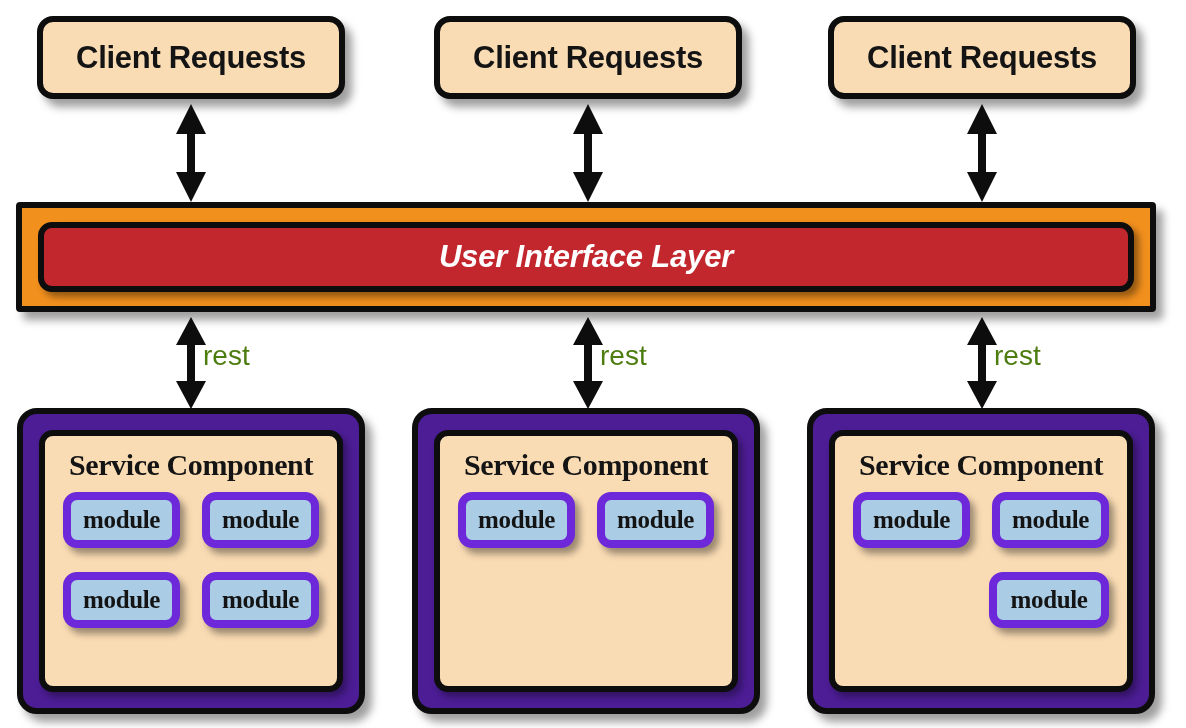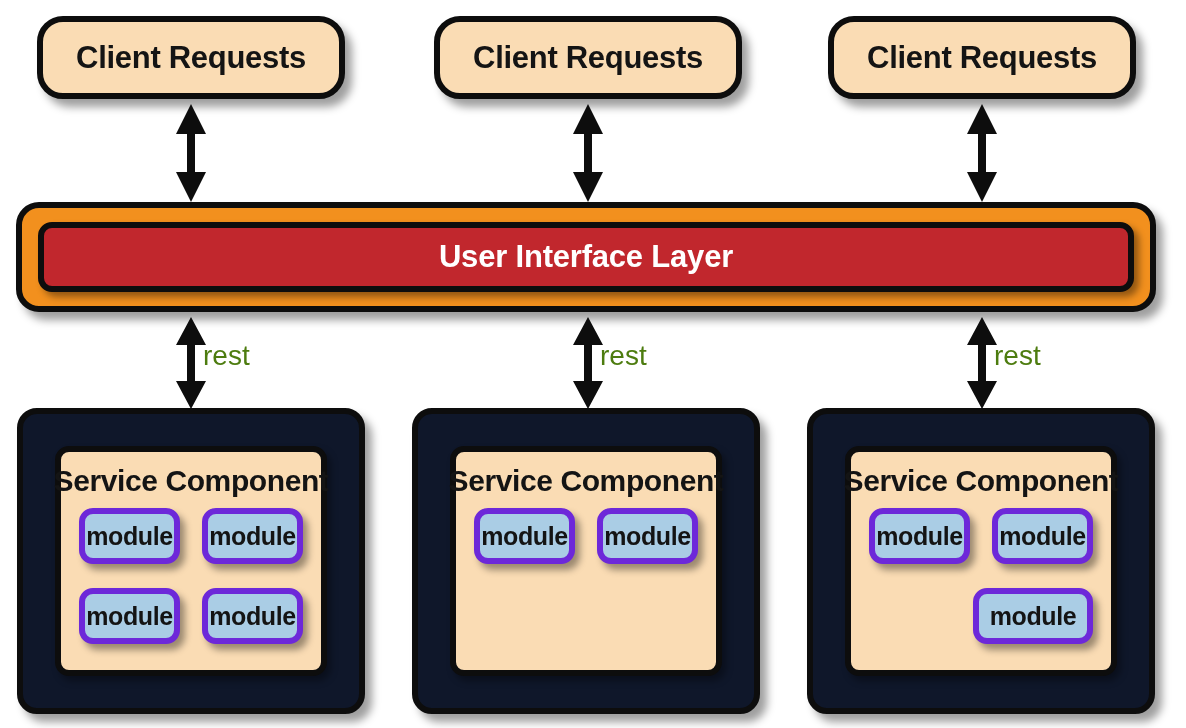--- a/index.html
+++ b/index.html
@@ -17,45 +17,46 @@
     background: #ffffff;
     overflow: hidden;
   }
 
   
   .client-box {
     position: absolute;
     box-sizing: border-box;
     background: #FADCB4;
     border: 6px solid #0d0d0d;
-    border-radius: 26px;
+    border-radius: 16px;
     box-shadow: 7px 8px 9px rgba(0,0,0,0.38);
     display: flex;
     align-items: center;
     justify-content: center;
   }
   .client-box .label {
     font-size: 31px;
     font-weight: bold;
     color: #141414;
     letter-spacing: -0.3px;
     white-space: nowrap;
   }
 
   
   #ui-layer-frame {
     position: absolute;
     box-sizing: border-box;
     background: #F2901E;
     border: 6px solid #0d0d0d;
-    border-radius: 23px;
+    border-radius: 4px;
     box-shadow: 7px 8px 9px rgba(0,0,0,0.38);
     display: flex;
     align-items: center;
     justify-content: center;
+    font-style: italic;
   }
   #ui-layer-bar {
     box-sizing: border-box;
     width: 100%;
     height: 100%;
     background: #C1272D;
     border: 6px solid #0d0d0d;
     border-radius: 14px;
     box-shadow: 5px 5px 7px rgba(0,0,0,0.40);
     display: flex;
@@ -67,25 +68,26 @@
     font-weight: bold;
     color: #ffffff;
     letter-spacing: -0.2px;
     white-space: nowrap;
   }
 
   
   .service-frame {
     position: absolute;
     box-sizing: border-box;
-    background: #0f172a;
+    background: #4c1d95;
     border: 6px solid #0d0d0d;
     border-radius: 20px;
     box-shadow: 7px 8px 9px rgba(0,0,0,0.38);
-    padding: 32px;
+    padding: 16px;
+    font-family: Liberation Serif, serif;
   }
   .service-inner {
     box-sizing: border-box;
     width: 100%;
     height: 100%;
     background: #FADCB4;
     border: 6px solid #0d0d0d;
     border-radius: 14px;
     box-shadow: 4px 5px 7px rgba(0,0,0,0.35);
     padding: 12px 18px 18px 18px;
@@ -111,21 +113,21 @@
     display: flex;
     gap: 22px;
   }
   .module-row.align-right { justify-content: flex-end; }
   .module-row.align-left  { justify-content: flex-start; }
   .module-box {
     box-sizing: border-box;
     width: 120px;
     height: 56px;
     background: #AACDE5;
-    border: 6px solid #6d28d9;
+    border: 8px solid #6d28d9;
     border-radius: 14px;
     box-shadow: 5px 6px 7px rgba(0,0,0,0.38);
     display: flex;
     align-items: center;
     justify-content: center;
   }
   .module-box .label {
     font-size: 25px;
     font-weight: bold;
     color: #141414;

